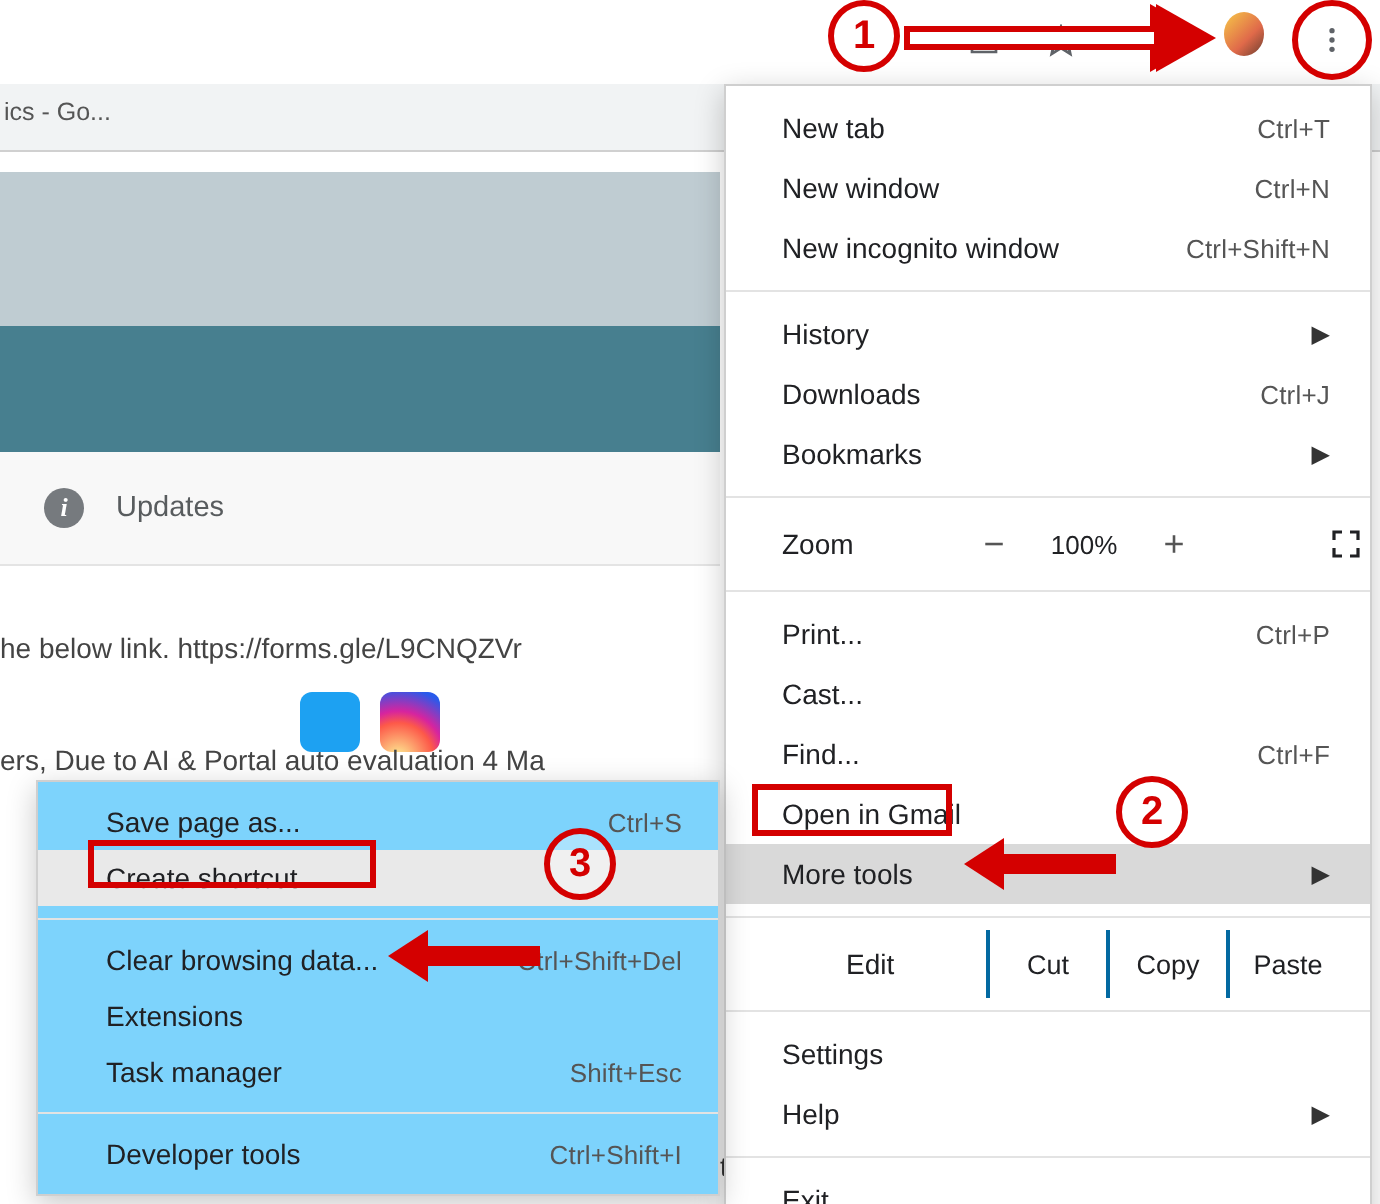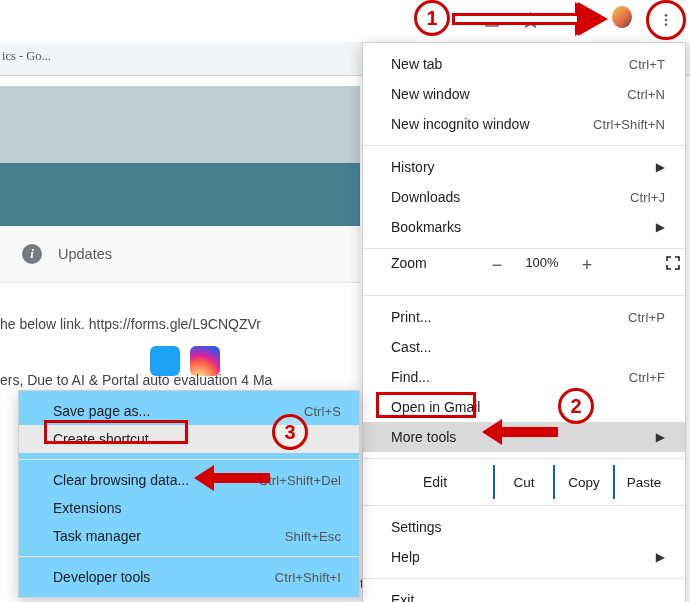--- a/index.html
+++ b/index.html
@@ -4,42 +4,42 @@
 <style>
   *{box-sizing:border-box;margin:0;padding:0;font-family:Arial,Helvetica,sans-serif;}
   html,body{width:690px;height:602px;overflow:hidden;background:#fff;}
   body{position:relative;color:#202124;}
 
   
   .bg{position:absolute;left:0;top:0;width:690px;height:602px;}
   .toolbar{position:absolute;top:4px;left:0;right:0;height:34px;}
   .toolbar .ico{position:absolute;top:6px;width:20px;height:20px;display:flex;align-items:center;justify-content:center;color:#5f6368;}
   .tab-strip{position:absolute;top:42px;left:0;right:0;height:34px;background:#f1f3f4;border-bottom:1px solid #d0d0d0;}
-  .tab-title{position:absolute;left:2px;top:49px;font-size:12.5px;color:#555;font-family:Liberation Serif, serif;}
+  .tab-title{position:absolute;left:2px;top:49px;font-size:12.5px;color:#555;}
   .hero{position:absolute;left:0;top:86px;width:360px;height:140px;
         background:linear-gradient(#b9c8cf 0%,#b9c8cf 55%,#3e7e91 55%,#3e7e91 100%);
         filter:brightness(1.02) saturate(.85);}
   .card{position:absolute;left:0;top:226px;width:360px;background:#f7f7f7;opacity:.85;}
   .card-row{display:flex;align-items:center;gap:16px;padding:18px 22px;border-bottom:1px solid #e0e0e0;}
   .info-ico{width:20px;height:20px;border-radius:50%;background:#5f6368;display:flex;align-items:center;justify-content:center;color:#fff;font-weight:700;font-family:Georgia,serif;font-style:italic;font-size:13px;}
   .txt{font-size:14.5px;color:#3c4043;}
   .snippet{position:absolute;left:0;width:360px;font-size:14px;color:#444;padding-left:0;white-space:nowrap;overflow:hidden;}
   .social{position:absolute;left:150px;top:346px;display:flex;gap:10px;}
   .sbox{width:30px;height:30px;border-radius:6px;}
   .footer-row{position:absolute;left:0;bottom:4px;width:690px;height:30px;display:flex;align-items:center;font-size:13.5px;color:#333;}
 
   
   .menu{position:absolute;top:42px;left:362px;width:324px;background:#fff;border:1px solid #cfcfcf;
         box-shadow:0 4px 14px rgba(0,0,0,.22);padding:6px 0 10px 0;font-size:14px;}
   .mrow{display:flex;align-items:center;justify-content:space-between;height:30px;padding:0 20px 0 28px;cursor:default;}
   .mlabel{color:#202124;}
   .mhint{color:#555;font-size:13px;letter-spacing:.1px;}
   .arrow-r{color:#333;font-size:12px;}
   .sep{height:1px;background:#e3e3e3;margin:6px 0;}
-  .zoom-row{display:flex;align-items:flex-start;height:34px;padding:0 4px 0 28px;}
+  .zoom-row{display:flex;align-items:center;height:34px;padding:0 4px 0 28px;}
   .zoom-row .lbl{flex:0 0 90px;}
   .zoom-row .zminus,.zoom-row .zplus{width:32px;text-align:center;color:#555;font-size:18px;}
   .zoom-row .zval{width:58px;text-align:center;font-size:13px;}
   .zoom-row .full{margin-left:auto;}
   .zoom-row .full svg{display:block;}
   .edit-row{display:flex;align-items:center;height:34px;padding:0 12px 0 28px;}
   .edit-row .lbl{flex:0 0 70px;margin-left:32px;}
   .edit-row .ebtn{flex:1;text-align:center;border-left:2px solid #0369a1;height:100%;display:flex;align-items:center;justify-content:center;font-size:13.5px;}
   .hl{background:#d9d9d9;}
 

